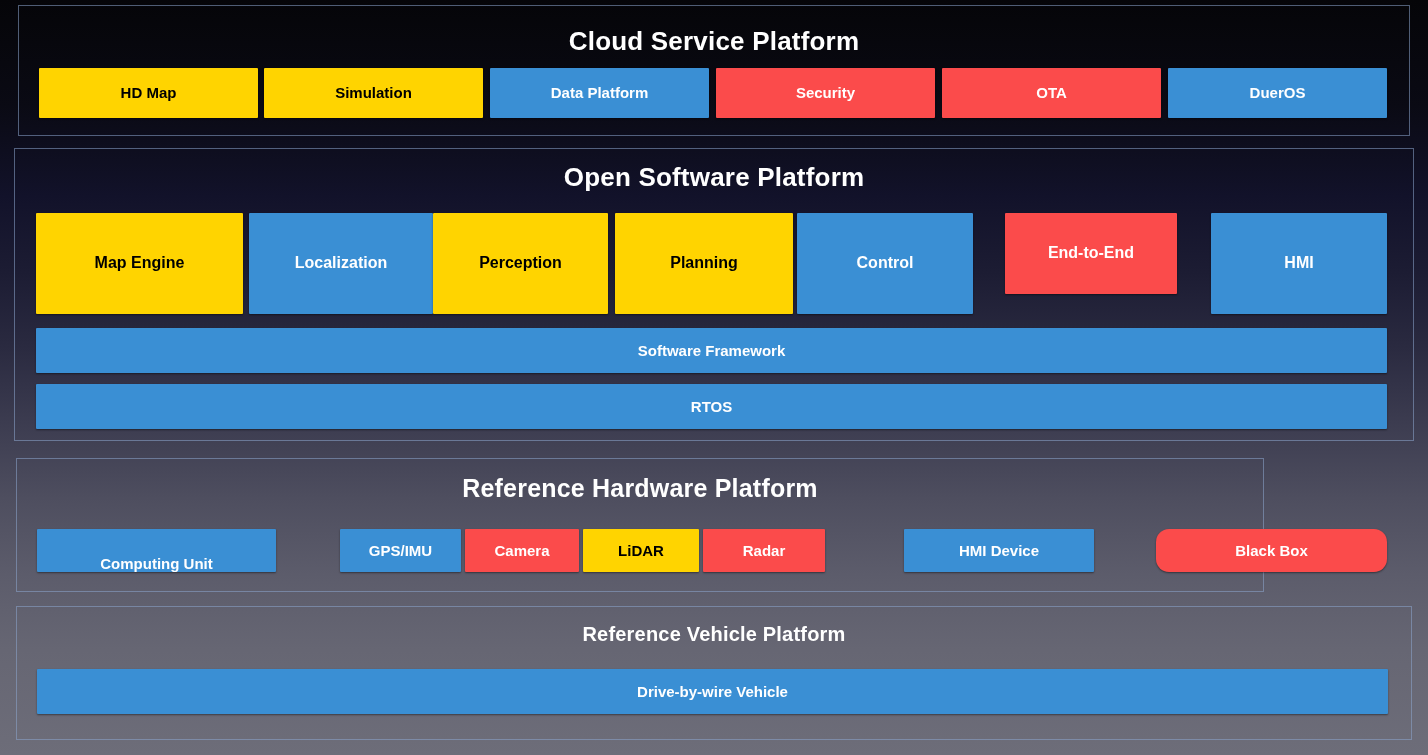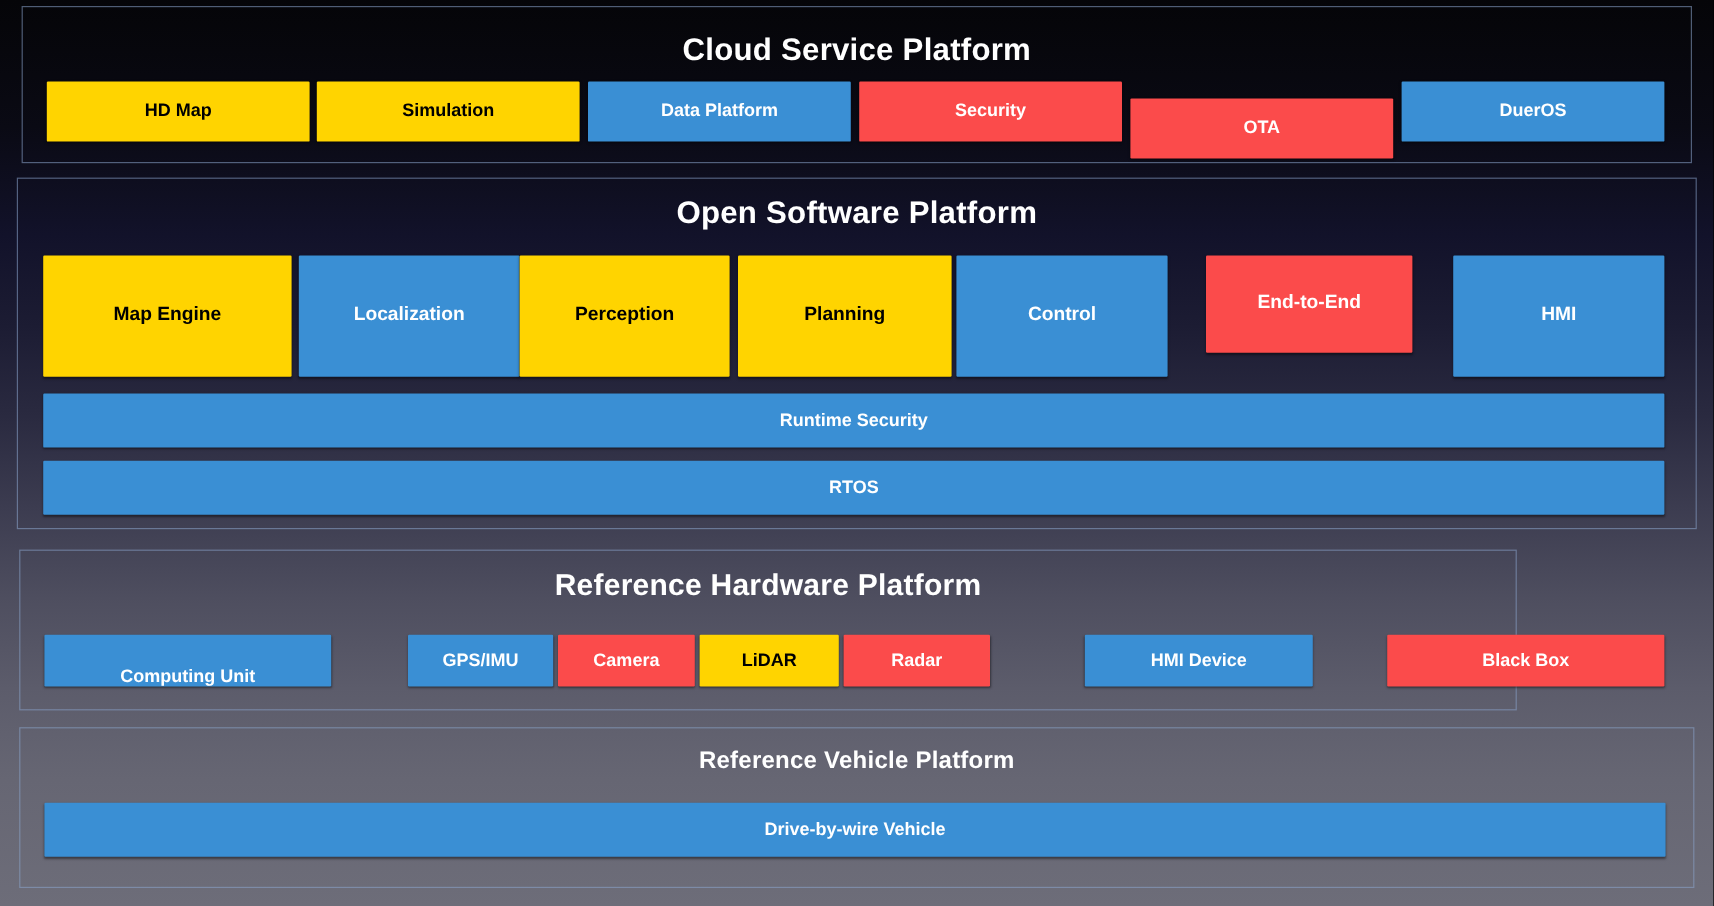--- a/index.html
+++ b/index.html
@@ -99,21 +99,21 @@
     </div>
     <div class="block c-yellow" style="left:245px; top:62px; width:219px; height:50px; font-size:15px;">
       <span>Simulation</span>
     </div>
     <div class="block c-blue" style="left:471px; top:62px; width:219px; height:50px; font-size:15px;">
       <span>Data Platform</span>
     </div>
     <div class="block c-red" style="left:697px; top:62px; width:219px; height:50px; font-size:15px;">
       <span>Security</span>
     </div>
-    <div class="block c-red" style="left:923px; top:76px; width:219px; height:50px; font-size:15px;">
+    <div class="block c-red" style="left:923px; top:62px; width:219px; height:50px; font-size:15px;">
       <span>OTA</span>
     </div>
     <div class="block c-blue" style="left:1149px; top:62px; width:219px; height:50px; font-size:15px;">
       <span>DuerOS</span>
     </div>
   </div>
 
   <div class="panel" id="panel-software">
     <div class="panel-title">Open Software Platform</div>
 
@@ -133,21 +133,21 @@
       <span>Control</span>
     </div>
     <div class="block c-red" style="left:990px; top:64px; width:172px; height:81px; font-size:16px;">
       <span>End-to-End</span>
     </div>
     <div class="block c-blue" style="left:1196px; top:64px; width:176px; height:101px; font-size:16px;">
       <span>HMI</span>
     </div>
 
     <div class="block c-blue" style="left:21px; top:179px; width:1351px; height:45px; font-size:15px;">
-      <span>Runtime Security</span>
+      <span>Software Framework</span>
     </div>
     <div class="block c-blue" style="left:21px; top:235px; width:1351px; height:45px; font-size:15px;">
       <span>RTOS</span>
     </div>
   </div>
 
   <div class="panel" id="panel-hardware">
     <div class="panel-title">Reference Hardware Platform</div>
 
     <div class="block c-blue" style="left:20px; top:70px; width:239px; height:43px; font-size:15px;align-items:flex-end;">
@@ -161,21 +161,21 @@
     </div>
     <div class="block c-yellow" style="left:566px; top:70px; width:116px; height:43px; font-size:15px;align-items:center;">
       <span>LiDAR</span>
     </div>
     <div class="block c-red" style="left:686px; top:70px; width:122px; height:43px; font-size:15px;">
       <span>Radar</span>
     </div>
     <div class="block c-blue" style="left:887px; top:70px; width:190px; height:43px; font-size:15px;">
       <span>HMI Device</span>
     </div>
-    <div class="block c-red" style="left:1139px; top:70px; width:231px; height:43px; font-size:15px;">
+    <div class="block c-red" style="left:1139px; top:70px; width:231px; height:43px; font-size:15px;border-radius:13px;">
       <span>Black Box</span>
     </div>
   </div>
 
   <div class="panel" id="panel-vehicle">
     <div class="panel-title">Reference Vehicle Platform</div>
 
     <div class="block c-blue" style="left:20px; top:62px; width:1351px; height:45px; font-size:15px;">
       <span>Drive-by-wire Vehicle</span>
     </div>

